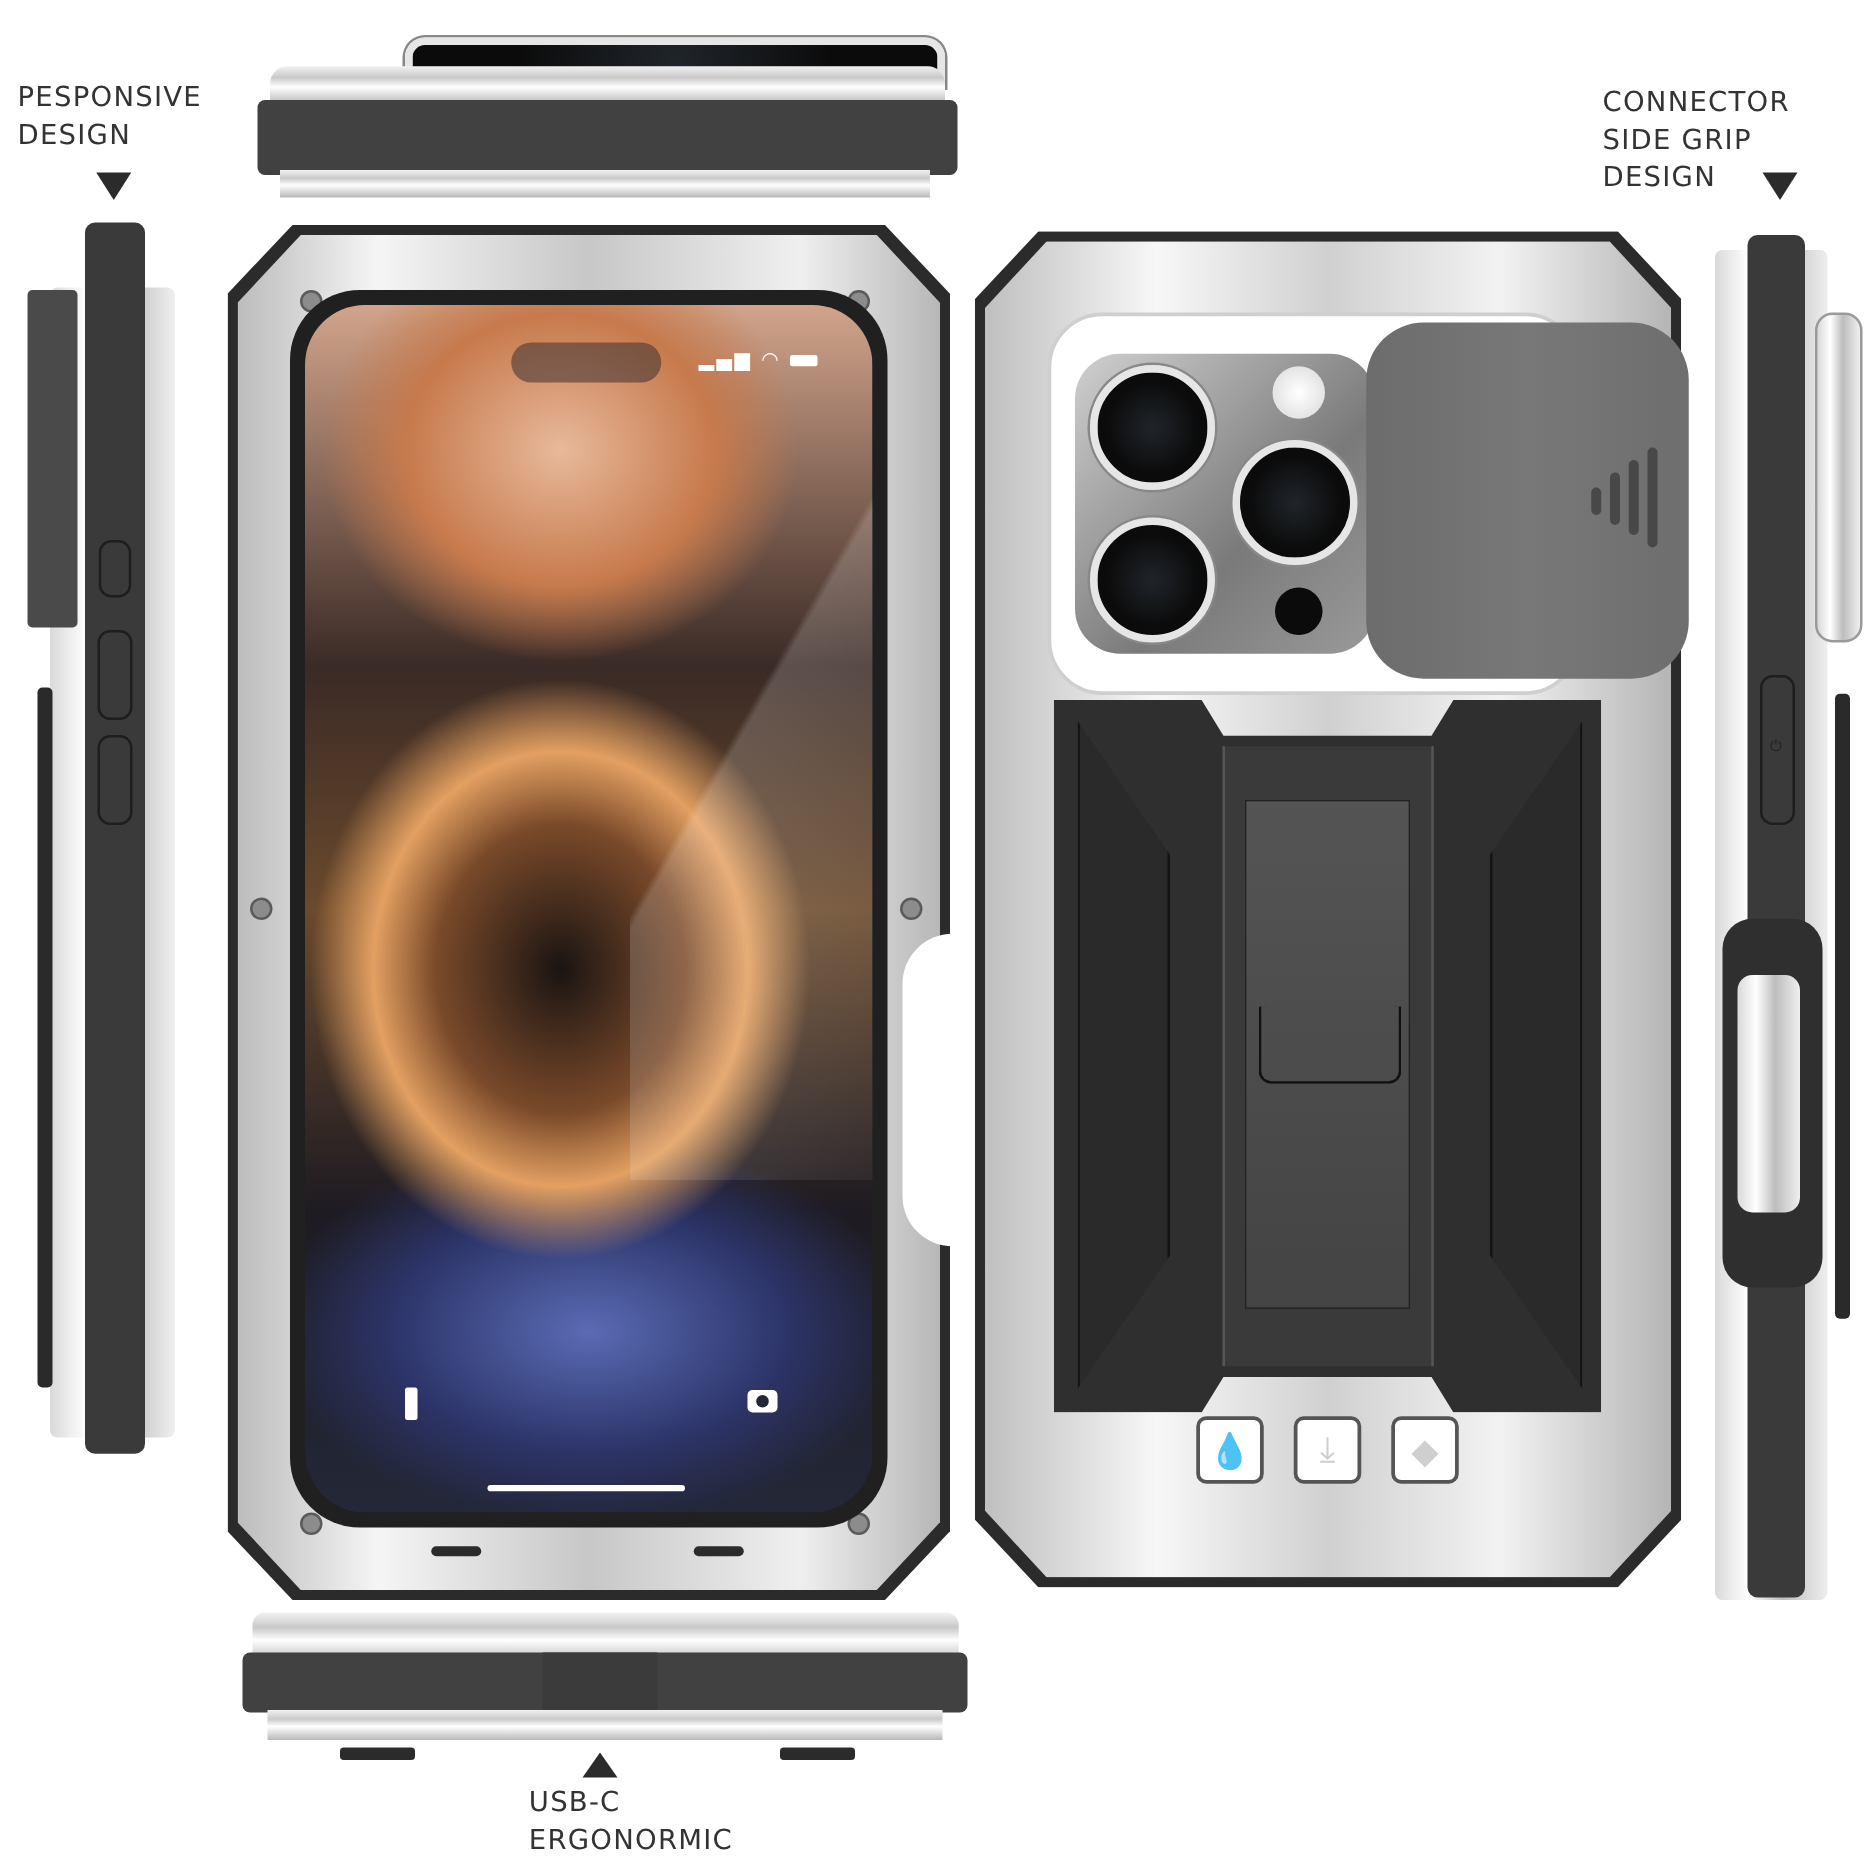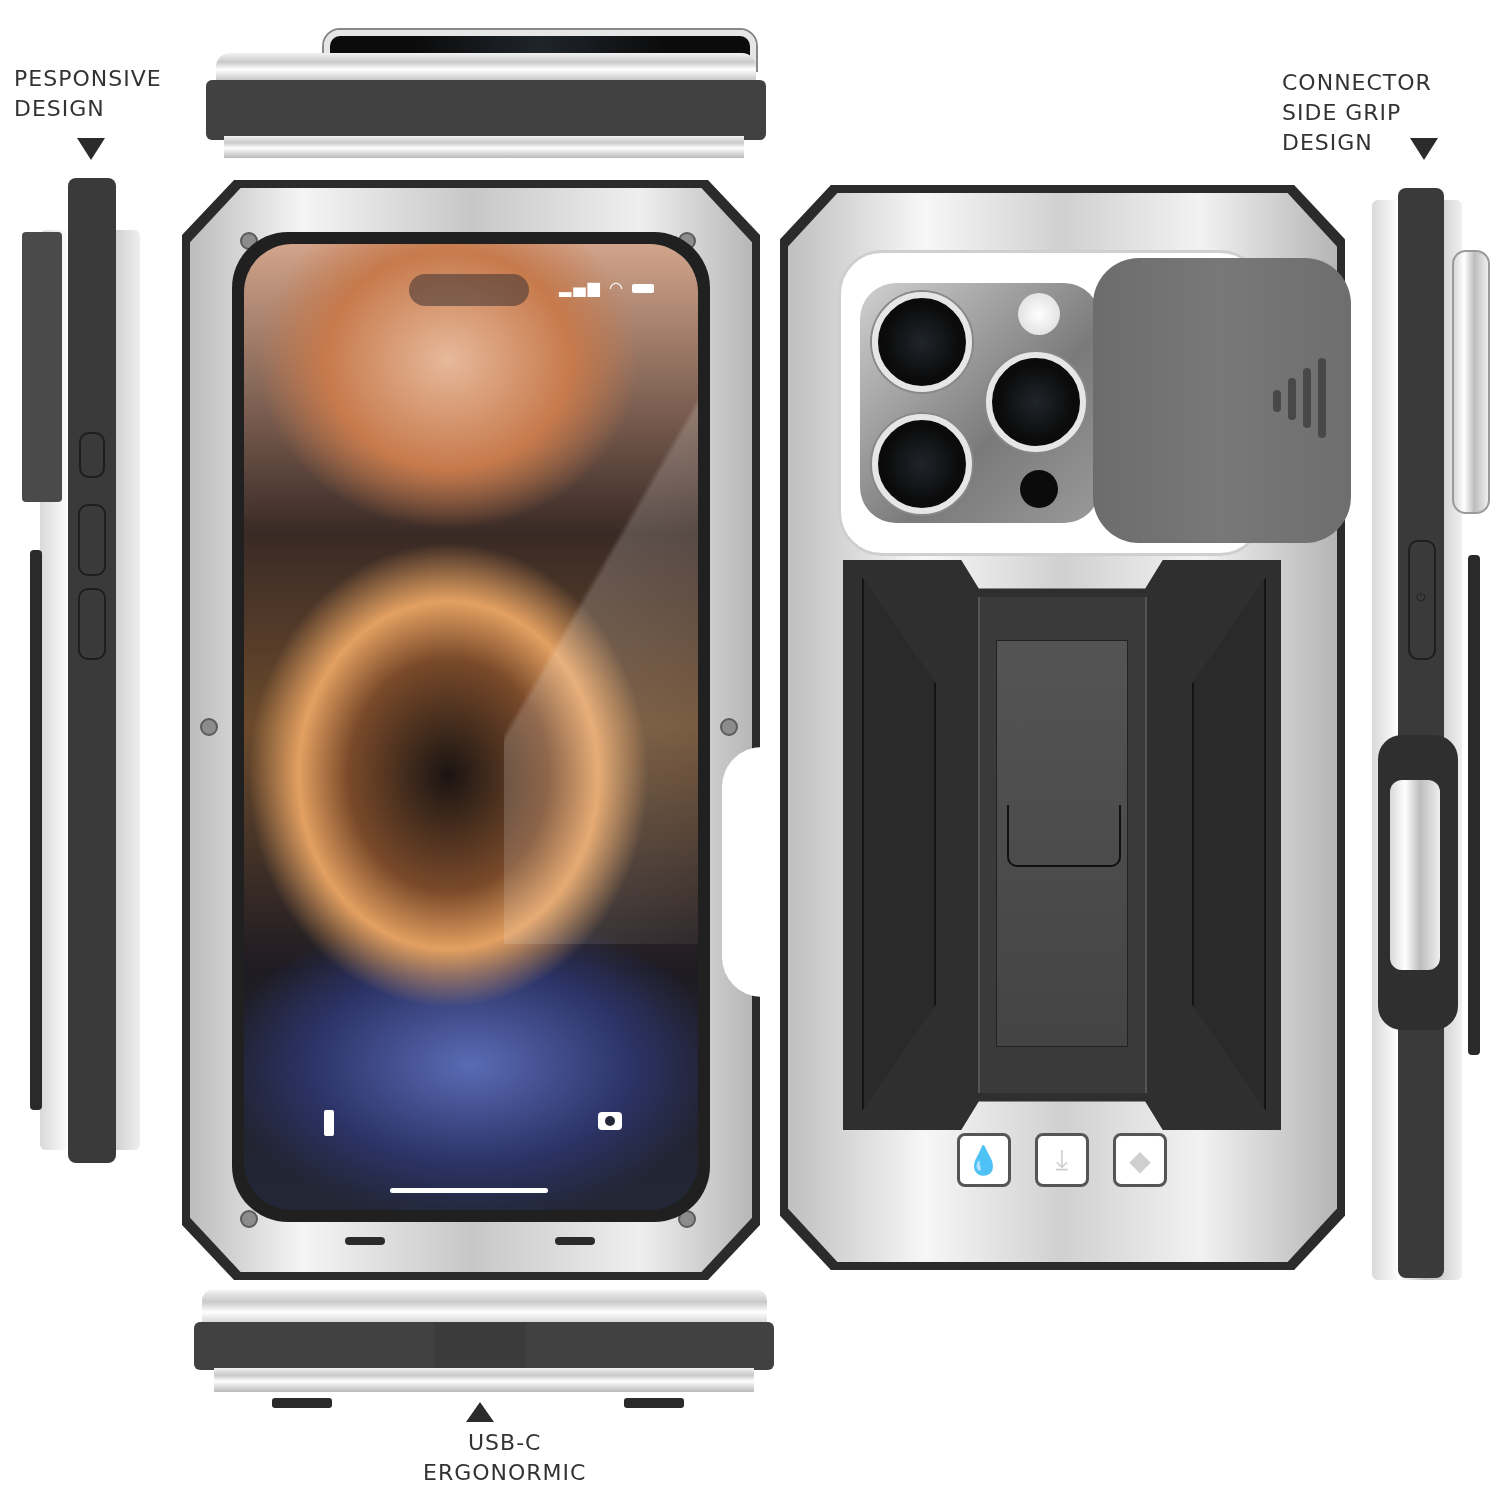--- a/index.html
+++ b/index.html
@@ -69,21 +69,21 @@
 <div class="tri-down" style="left:77px;top:138px;"></div>
 
 <div class="label" style="left:1282px;top:68px;">
   <div>CONNECTOR</div>
   <div>SIDE GRIP</div>
   <div>DESIGN</div>
 </div>
 <div class="tri-down" style="left:1410px;top:138px;"></div>
 
 <div class="tri-up" style="left:466px;top:1402px;"></div>
-<div class="label" style="left:423px;top:1428px;text-align:center;">
+<div class="label" style="left:423px;top:1428px;">
   <div>USB-C</div>
   <div>ERGONORMIC</div>
 </div>
 
 <div class="abs topview" style="left:184px;top:18px;width:600px;height:130px;">
   <div class="abs lens metal"></div>
   <div class="abs upper metal"></div>
   <div class="abs body"></div>
   <div class="abs lower metal"></div>
 </div>

